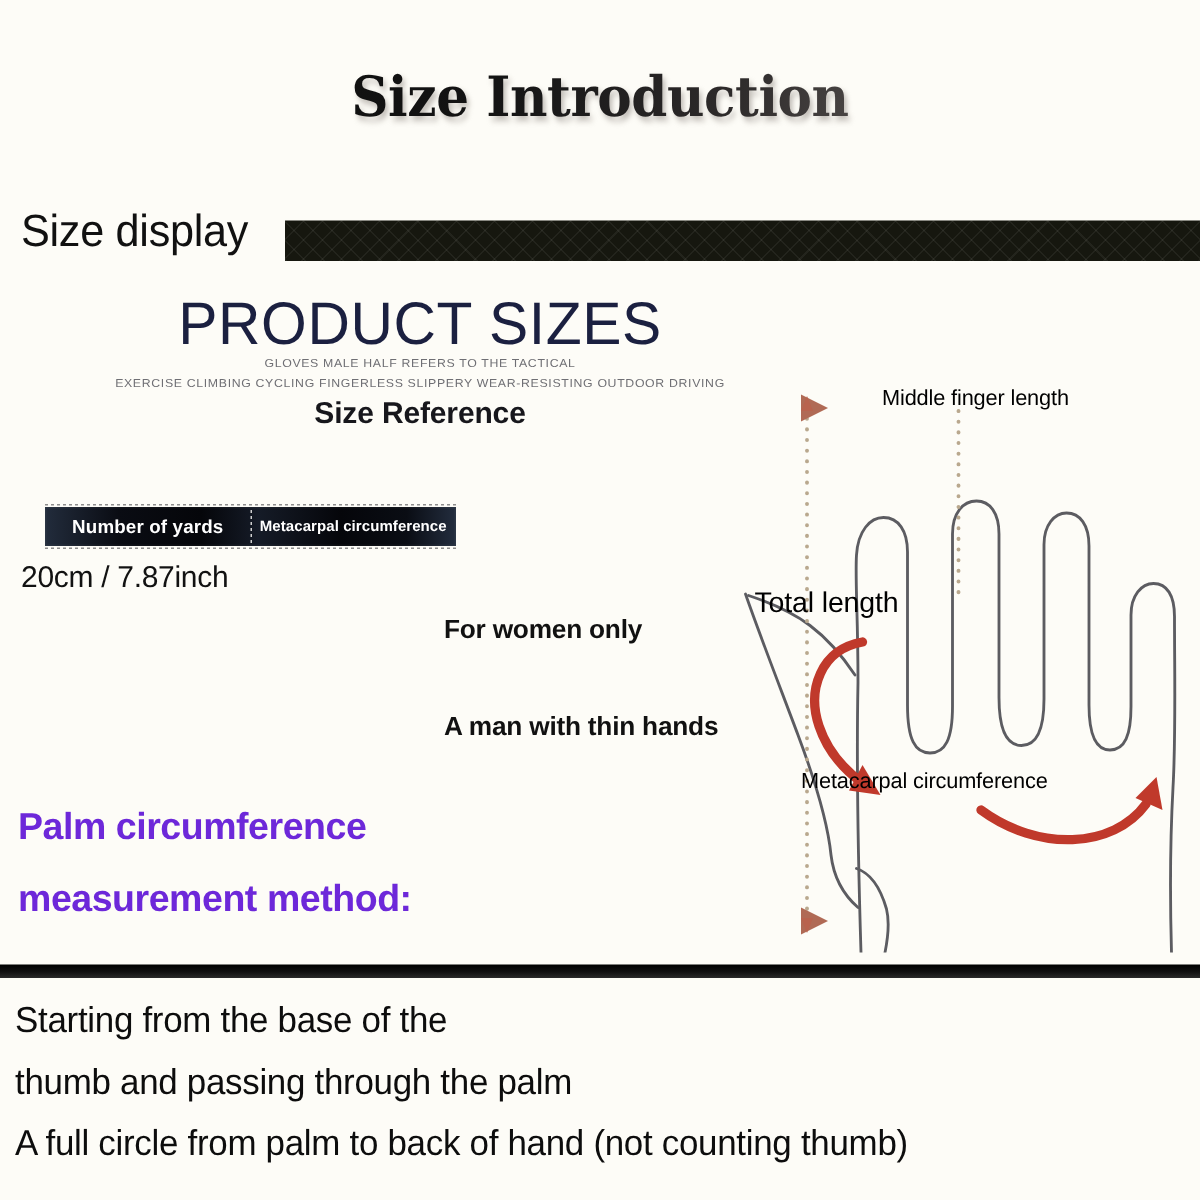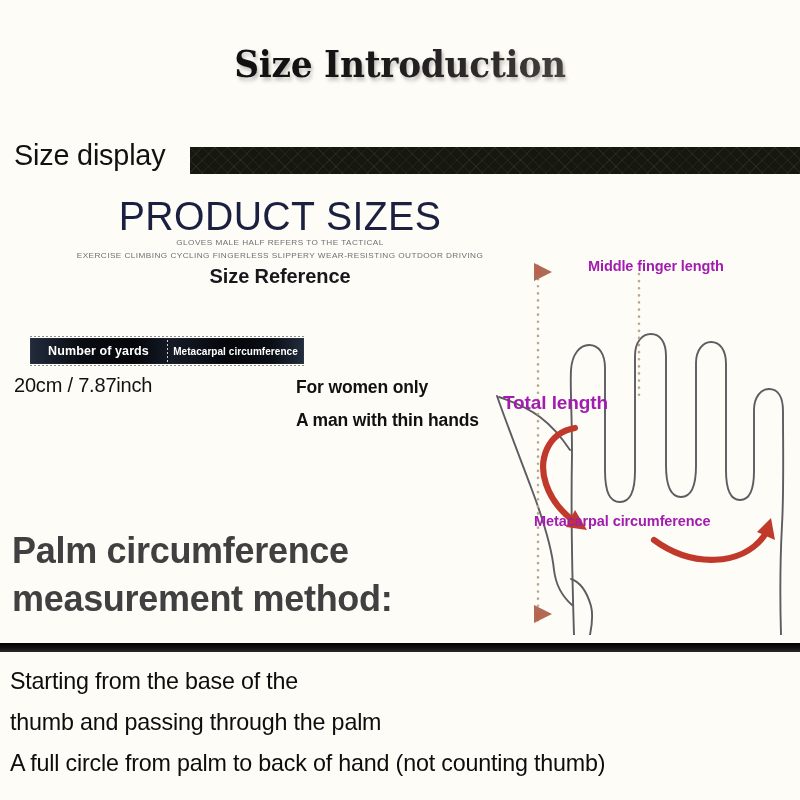--- a/index.html
+++ b/index.html
@@ -171,54 +171,55 @@
     top: 371px;
     width: 230px;
   }
   .fit-item {
     font-size: 17.5px;
     font-weight: bold;
     color: #111111;
     line-height: 33px;
     letter-spacing: -0.15px;
     white-space: nowrap;
+    margin-top: 32px;
   }
 
   
   #hand-diagram {
     position: absolute;
     left: 492px;
     top: 250px;
     width: 308px;
     height: 385px;
   }
   #hand-svg { display: block; width: 308px; height: 385px; }
 
   .hand-label {
     position: absolute;
-    color: #a21caf;
-    font-weight: bold;
+    color: #000000;
+    font-weight: normal;
     white-space: nowrap;
     letter-spacing: -0.1px;
   }
   #label-middle-finger { left: 96px; top: 8px;   font-size: 14.5px; }
   #label-total-length  { left: 11px; top: 142px; font-size: 19px; }
   #label-metacarpal    { left: 42px; top: 263px; font-size: 14.5px; }
 
   
   #palm-heading {
     position: absolute;
     left: 12px;
     top: 527px;
     width: 520px;
   }
   .palm-heading-line {
-    font-size: 36px;
-    font-weight: bold;
-    color: #404040;
+    font-size: 25px;
+    font-weight: bold;
+    color: #6d28d9;
     line-height: 48px;
     letter-spacing: -0.3px;
   }
 
   
   #bottom-divider {
     position: absolute;
     left: 0;
     top: 643px;
     width: 800px;

